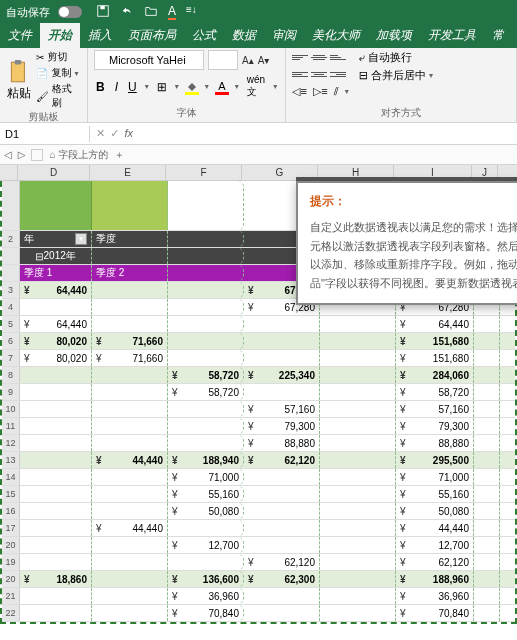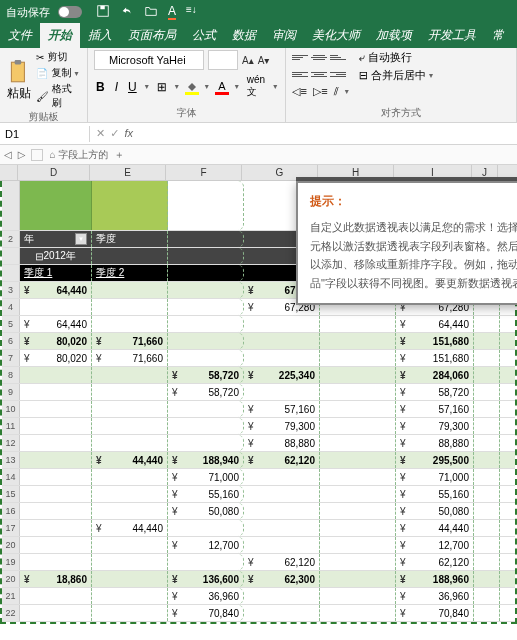--- a/index.html
+++ b/index.html
@@ -63,21 +63,21 @@
 .rows { }
 .row { display: flex; height: 17px; border-bottom: 1px solid #ddd; }
 .rh { width: 18px; background: #e6e6e6; border-right: 1px solid #ccc; font-size: 9px; text-align: center; line-height: 17px; color: #555; }
 .cell { border-right: 1px dashed #8fbb8f; font-size: 10px; display: flex; align-items: center; padding: 0 4px; }
 .c-D { width: 72px; } .c-E { width: 76px; } .c-F { width: 76px; border-radius: 6px; } .c-G { width: 76px; } .c-H { width: 76px; } .c-I { width: 78px; } .c-J { width: 26px; }
 .yen { display: flex; width: 100%; justify-content: space-between; }
 .yen .y { color: #333; } .yen .v { text-align: right; }
 .bold { font-weight: bold; }
 .greenband { background: #e2eed9; }
 .darkrow { background: #444; color: #fff; }
-.subhead { background: #000000; color: #fff; text-decoration: underline; }
+.subhead { background: #a21caf; color: #fff; }
 .green-hl { background: #7db84f; }
 .green-hl2 { background: #a8ca57; }
 .marchants { border: 2px dashed #2e7d32; border-top: none; }
 
 .tooltip { position: absolute; left: 128px; top: 0; width: 348px; background: #fff; border: 2px solid #888; box-shadow: 0 3px 10px rgba(0,0,0,0.3); z-index: 50; padding: 10px 12px; font-size: 11px; }
 .tooltip .tt-title { color: #d15c1a; font-weight: bold; margin-bottom: 8px; font-size: 12px; }
 .tooltip .tt-body { color: #555; line-height: 1.7; }
 .tooltip::after { content: ''; position: absolute; bottom: -10px; left: 20px; border: 10px solid transparent; border-top-color: #fff; }
 .tooltip-shadow { position: absolute; left: 128px; top: -4px; width: 348px; height: 86px; background: #555; z-index: 49; }
 .filter-btn { background: #ddd; width: 12px; height: 12px; border: 1px solid #888; display: inline-flex; align-items: center; justify-content: center; font-size: 7px; margin-left: auto; }

